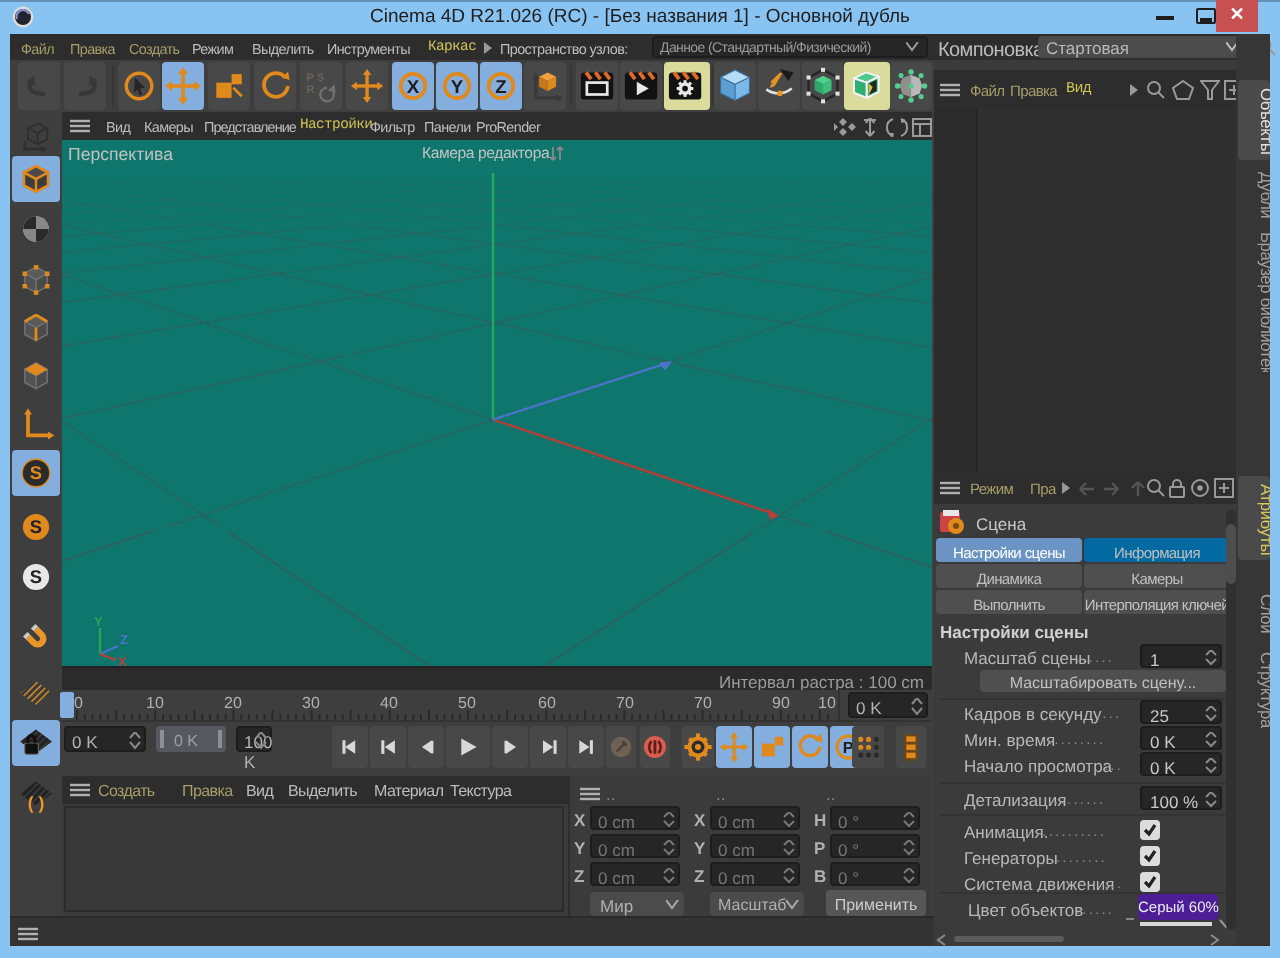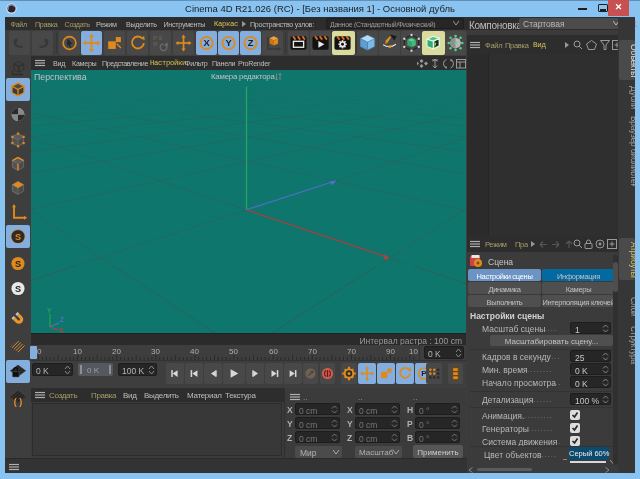--- a/index.html
+++ b/index.html
@@ -726,21 +726,21 @@
 </div>
 <div class="abs" style="left:31px;top:361px;width:435px;height:27px;background:#3e3e3e"></div>
 <div class="fld" style="left:32px;top:363px;width:41px;height:13px;font-size:8.5px;padding:2px 3px">0 K<svg class="spin" style="top:2px" width="7" height="9">
       <path d="M1 3.0 L3.5 0 L6 3.0 M1 5.0 L3.5 8 L6 5.0" stroke="#888" fill="none"></path>
     </svg></div>
 <div class="abs" style="left:78px;top:363px;width:35px;height:13px;background:#55595f;border-radius:2px">
     <div class="abs" style="left:2px;top:2px;width:2px;height:9px;background:#8a9097"></div>
     <div class="abs" style="right:2px;top:2px;width:2px;height:9px;background:#8a9097"></div>
     <div class="abs" style="left:9px;top:2.5px;font-size:8px;color:#9aa0a8">0 K</div>
   </div>
-<div class="fld" style="left:118px;top:363px;width:39px;height:13px;font-size:8.5px;padding:2px 3px">100 K<svg class="spin" style="top:2px" width="7" height="9">
+<div class="fld" style="left:118px;top:363px;width:18px;height:13px;font-size:8.5px;padding:2px 3px">100 K<svg class="spin" style="top:2px" width="7" height="9">
       <path d="M1 3.0 L3.5 0 L6 3.0 M1 5.0 L3.5 8 L6 5.0" stroke="#888" fill="none"></path>
     </svg></div>
 <div class="abs " style="left:166px;top:363px;width:18px;height:21px;background:#484848;border-radius:2px"><svg width="18" height="21" viewBox="0 0 18 21">
       <g transform="translate(1.4,1.6) scale(0.85)">
         <path d="M6 10.5 L12 6.5 L12 14.5 Z" fill="#d8d8d8"></path>
         <rect x="4.5" y="6.5" width="1.8" height="8" fill="#d8d8d8"></rect>
       </g>
     </svg></div>
 <div class="abs " style="left:185px;top:363px;width:18px;height:21px;background:#484848;border-radius:2px"><svg width="18" height="21" viewBox="0 0 18 21">
       <g transform="translate(1.4,1.6) scale(0.85)">
@@ -1067,21 +1067,21 @@
   </svg>
 <div class="abs" style="left:482px;top:437px;font-size:8.5px;color:#b8b8b8;white-space:nowrap">Система движения</div>
 <div class="abs" style="left:552px;top:437px;font-size:7.5px;color:#8a8a8a;letter-spacing:1.1px">...</div>
 <div class="abs" style="left:570px;top:436px;width:10px;height:10px;background:#dcdcdc;border-radius:2px"></div>
 <svg class="abs" style="left:571px;top:437px" width="8" height="8">
     <path d="M1.5 4 L3.5 6 L6.5 1.5" stroke="#222" stroke-width="1.6" fill="none"></path>
   </svg>
 <div class="abs" style="left:470px;top:446px;width:143px;height:1px;background:#333"></div>
 <div class="abs" style="left:484px;top:450px;font-size:8.5px;color:#b8b8b8;white-space:nowrap">Цвет объектов</div>
 <div class="abs" style="left:538px;top:450px;font-size:7.5px;color:#8a8a8a;letter-spacing:1.1px">......</div>
-<div class="abs" style="left:569px;top:447px;width:40px;height:13px;background:#0c4a6e;border-radius:2px;font-size:7.5px;color:#ececec;text-align:center;line-height:13px;white-space:nowrap">Серый 60%</div>
+<div class="abs" style="left:569px;top:447px;width:40px;height:13px;background:#4c1d95;border-radius:2px;font-size:7.5px;color:#ececec;text-align:center;line-height:13px;white-space:nowrap">Серый 60%</div>
 <div class="abs" style="left:570px;top:461px;width:36px;height:2px;background:#d8d8d8"></div>
 <svg class="abs" style="left:609px;top:459px" width="8" height="6">
     <path d="M1 1 L4 4.5 L7 1" stroke="#999" fill="none"></path>
   </svg>
 <div class="abs" style="left:563px;top:459px;width:4px;height:1px;background:#888"></div>
 <div class="abs" style="left:613px;top:255px;width:5px;height:210px;background:#303030;border-radius:3px"></div>
 <div class="abs" style="left:613px;top:262px;width:5px;height:30px;background:#4e4e4e;border-radius:3px"></div>
 <svg class="abs" style="left:468px;top:467px" width="6" height="6">
     <path d="M4.5 0.5 L1 3 L4.5 5.5" stroke="#8a8a8a" fill="none"></path>
   </svg>

